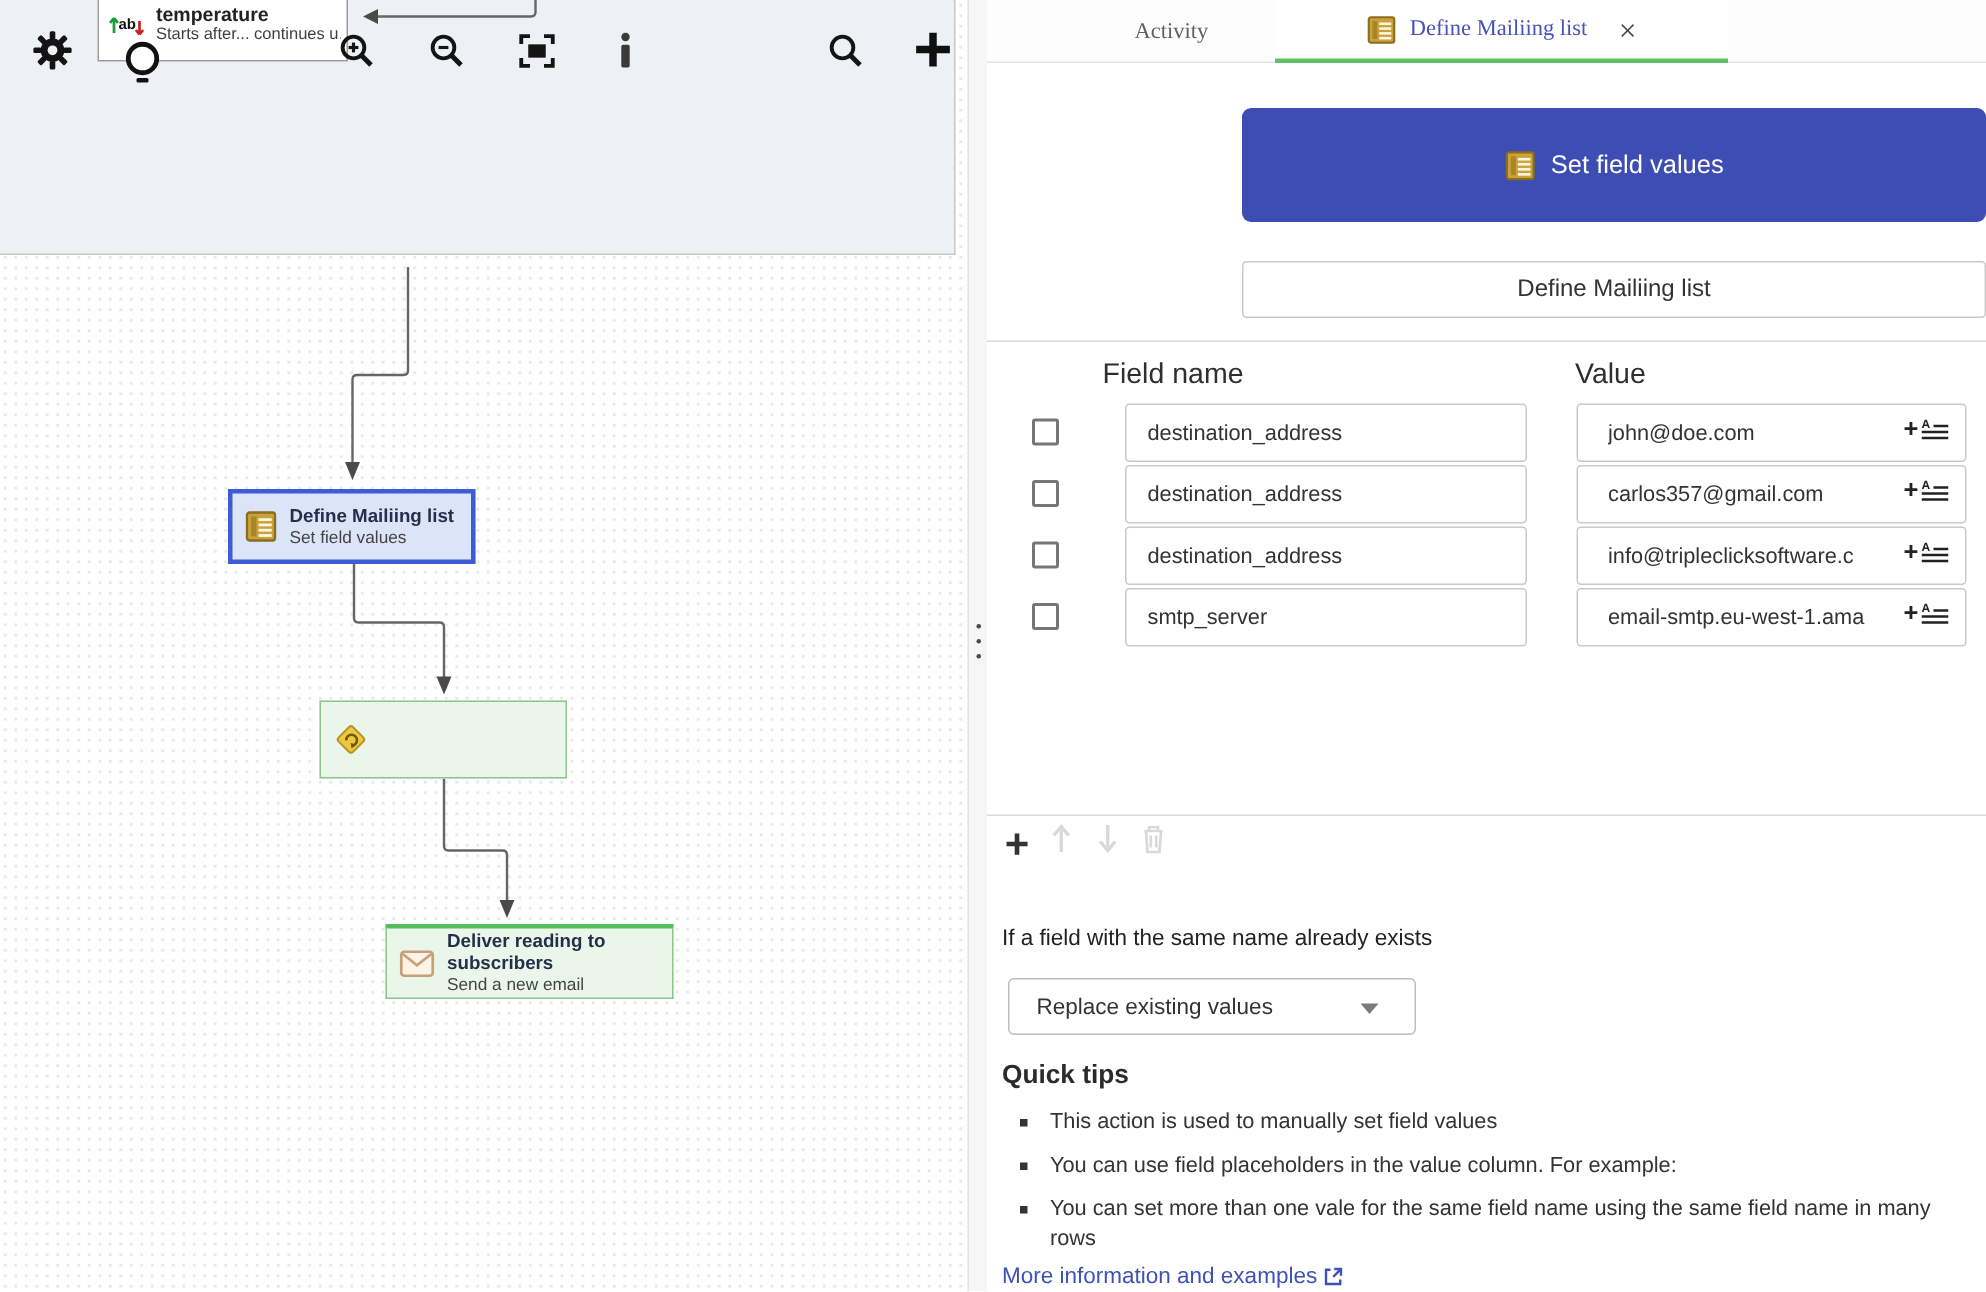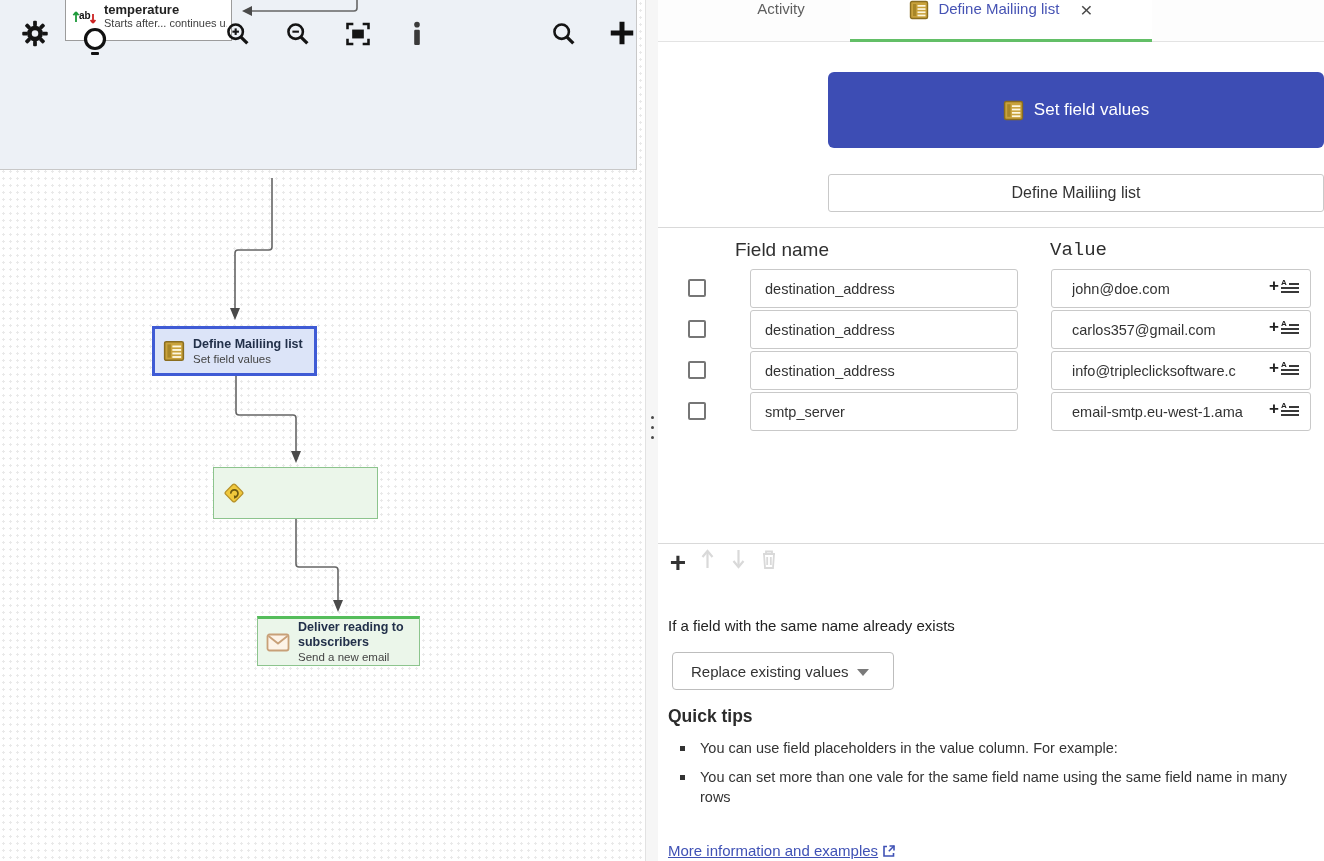--- a/index.html
+++ b/index.html
@@ -24,78 +24,78 @@
   .bulb-icon { position:absolute; left:79px; top:25px; z-index:5; }
 
   .node { position:absolute; z-index:3; display:flex; align-items:center; gap:8px;
           padding-left:8px; cursor:pointer; }
   .node .n-title { font-size:12.5px; font-weight:bold; color:#22304a; line-height:15px; }
   .node .n-sub { font-size:11.5px; color:#444; line-height:14px; }
   .node-define { left:152px; top:326px; width:165px; height:50px;
                  background:#dce4f8; border:3px solid #3f5bd5; }
   .node-green { background:#ebf6ea; border:1px solid #8cc48d; }
   .node-foreach { left:213px; top:467px; width:165px; height:52px; }
-  .node-deliver { left:257px; top:616px; width:163px; height:50px; border-top:3px solid #55bd5b; }
+  .node-deliver { left:257px; top:616px; width:192px; height:50px; border-top:3px solid #55bd5b; }
 
   
   .splitter { position:absolute; left:645px; top:0; width:13px; height:861px;
               background:#f6f6f6; border-left:1px solid #e2e2e2; cursor:col-resize; z-index:6; }
   .splitter .dot { position:absolute; left:5px; width:3px; height:3px; background:#4a4a4a; border-radius:50%; }
 
   
   .panel { position:absolute; left:658px; top:0; width:666px; height:861px; background:#fff; z-index:5; }
   .tabbar { position:absolute; left:0; top:0; width:666px; height:42px; border-bottom:1px solid #e3e3e3; background:#fdfdfd; }
-  .tab { position:absolute; top:0; height:42px; display:flex; align-items:flex-start; justify-content:center; cursor:pointer; }
+  .tab { position:absolute; top:0; height:42px; display:flex; align-items:center; justify-content:center; cursor:pointer;font-family:Liberation Serif, serif; }
   .tab-activity { left:0; width:246px; color:#5f5f5f; font-size:15px; }
   .tab-active { left:192px; width:302px; gap:9px; background:#fff; border-bottom:3px solid #63bf67; }
   .tab-active .tab-label { color:#4653b4; font-size:15px; }
   .tab-close { font-size:21px; color:#4a4a4a; line-height:20px; margin-left:12px; cursor:pointer; }
 
   .banner { position:absolute; left:170px; top:72px; width:496px; height:76px; background:#3d4db4;
             border-radius:6px; display:flex; align-items:center; justify-content:center; gap:10px; }
   .banner .b-label { color:#fff; font-size:17px; }
 
   .name-input { position:absolute; left:170px; top:174px; width:496px; height:38px;
                 border:1px solid #c9c9c9; border-radius:3px; font-size:16px; color:#333;
                 text-align:center; background:#fff; font-family:"Liberation Sans", sans-serif; }
 
   .hr { position:absolute; left:0; width:666px; height:0; border-top:1px solid #d9d9d9; }
   .hr1 { top:227px; } .hr2 { top:543px; }
 
   .col-head { position:absolute; top:239px; font-size:19px; color:#2f2f2f; }
-  .col-head-field { left:77px; } .col-head-value { left:392px;font-family:Liberation Mono, monospace; }
+  .col-head-field { left:77px; } .col-head-value { left:392px; }
 
   .trow { position:absolute; left:0; width:666px; height:47px; }
   .row-check { position:absolute; left:30px; top:10px; width:18px; height:18px; appearance:none;
                -webkit-appearance:none; border:2px solid #767676; border-radius:2px; background:#fff; cursor:pointer; }
   .cell-input { height:39px; border:1px solid #c9c9c9; border-radius:3px; font-size:14.5px; color:#333;
                 background:#fff; font-family:"Liberation Sans", sans-serif; }
   .field-input { position:absolute; left:92px; top:0; width:268px; padding:0 10px 0 14px; }
   .value-wrap { position:absolute; left:393px; top:0; width:260px; height:39px; }
   .value-input { width:260px; padding:0 56px 0 20px; }
   .ph-icon { position:absolute; right:12px; top:9px; display:flex; align-items:center; gap:2px; cursor:pointer; }
   .ph-icon .plus { font-size:17px; font-weight:bold; color:#222; line-height:16px; }
 
   .row-toolbar { position:absolute; left:0; top:548px; height:34px; }
   .rt-btn { position:absolute; top:0; display:flex; align-items:center; justify-content:center; cursor:pointer; }
   .rt-add { left:8px; width:24px; height:30px; font-size:28px; font-weight:bold; color:#333; }
 
   .conflict-label { position:absolute; left:10px; top:617px; font-size:15px; color:#222; }
-  .dropdown { position:absolute; left:14px; top:652px; width:222px; height:38px; border:1px solid #bdbdbd;
+  .dropdown { position:absolute; left:14px; top:652px; width:272px; height:38px; border:1px solid #bdbdbd;
               border-radius:4px; display:flex; align-items:center; cursor:pointer; background:#fff; }
   .dropdown .dd-label { font-size:15px; color:#333; margin-left:18px; }
   .dd-caret { position:absolute; right:24px; top:16px; width:0; height:0;
               border-left:6px solid transparent; border-right:6px solid transparent; border-top:7px solid #7a7a7a; }
 
   .tips-title { position:absolute; left:10px; top:706px; font-size:17.5px; font-weight:600; color:#2b2b2b; }
   .tips { position:absolute; left:20px; top:738px; width:612px; list-style:none; }
   .tips li { position:relative; padding-left:22px; font-size:14.5px; line-height:20px; color:#333; margin-bottom:9px; }
   .tips li::before { content:""; position:absolute; left:2px; top:8px; width:5px; height:5px; background:#333; }
   .more-link { position:absolute; left:10px; top:842px; display:flex; align-items:center; gap:4px;
-               font-size:15px; color:#3f51b5; text-decoration:underline; cursor:pointer; }
+               font-size:15px; color:#3f51b5; cursor:pointer; }
 
   svg { display:block; }
 </style>
 </head>
 <body>
 
 <div id="app">
 
   <div class="canvas">
     <div class="overlay-panel"></div>
@@ -391,20 +391,21 @@
 
     <div class="conflict-label">If a field with the same name already exists</div>
 
     <div class="dropdown">
       <span class="dd-label">Replace existing values</span>
       <span class="dd-caret"></span>
     </div>
 
     <div class="tips-title">Quick tips</div>
     <ul class="tips">
+      <li>This action is used to manually set field values</li>
       <li>You can use field placeholders in the value column. For example:</li>
       <li>You can set more than one vale for the same field name using the same field name in many rows</li>
     </ul>
 
     <div class="more-link">
       <span>More information and examples</span>
       <span>
         <svg width="14" height="14" viewBox="0 0 14 14" fill="none" stroke="#3f51b5" stroke-width="1.6">
           <path d="M5,2.5 H2 V12 H11.5 V9"></path>
             <path d="M7.5,2 H12 V6.5"></path>

